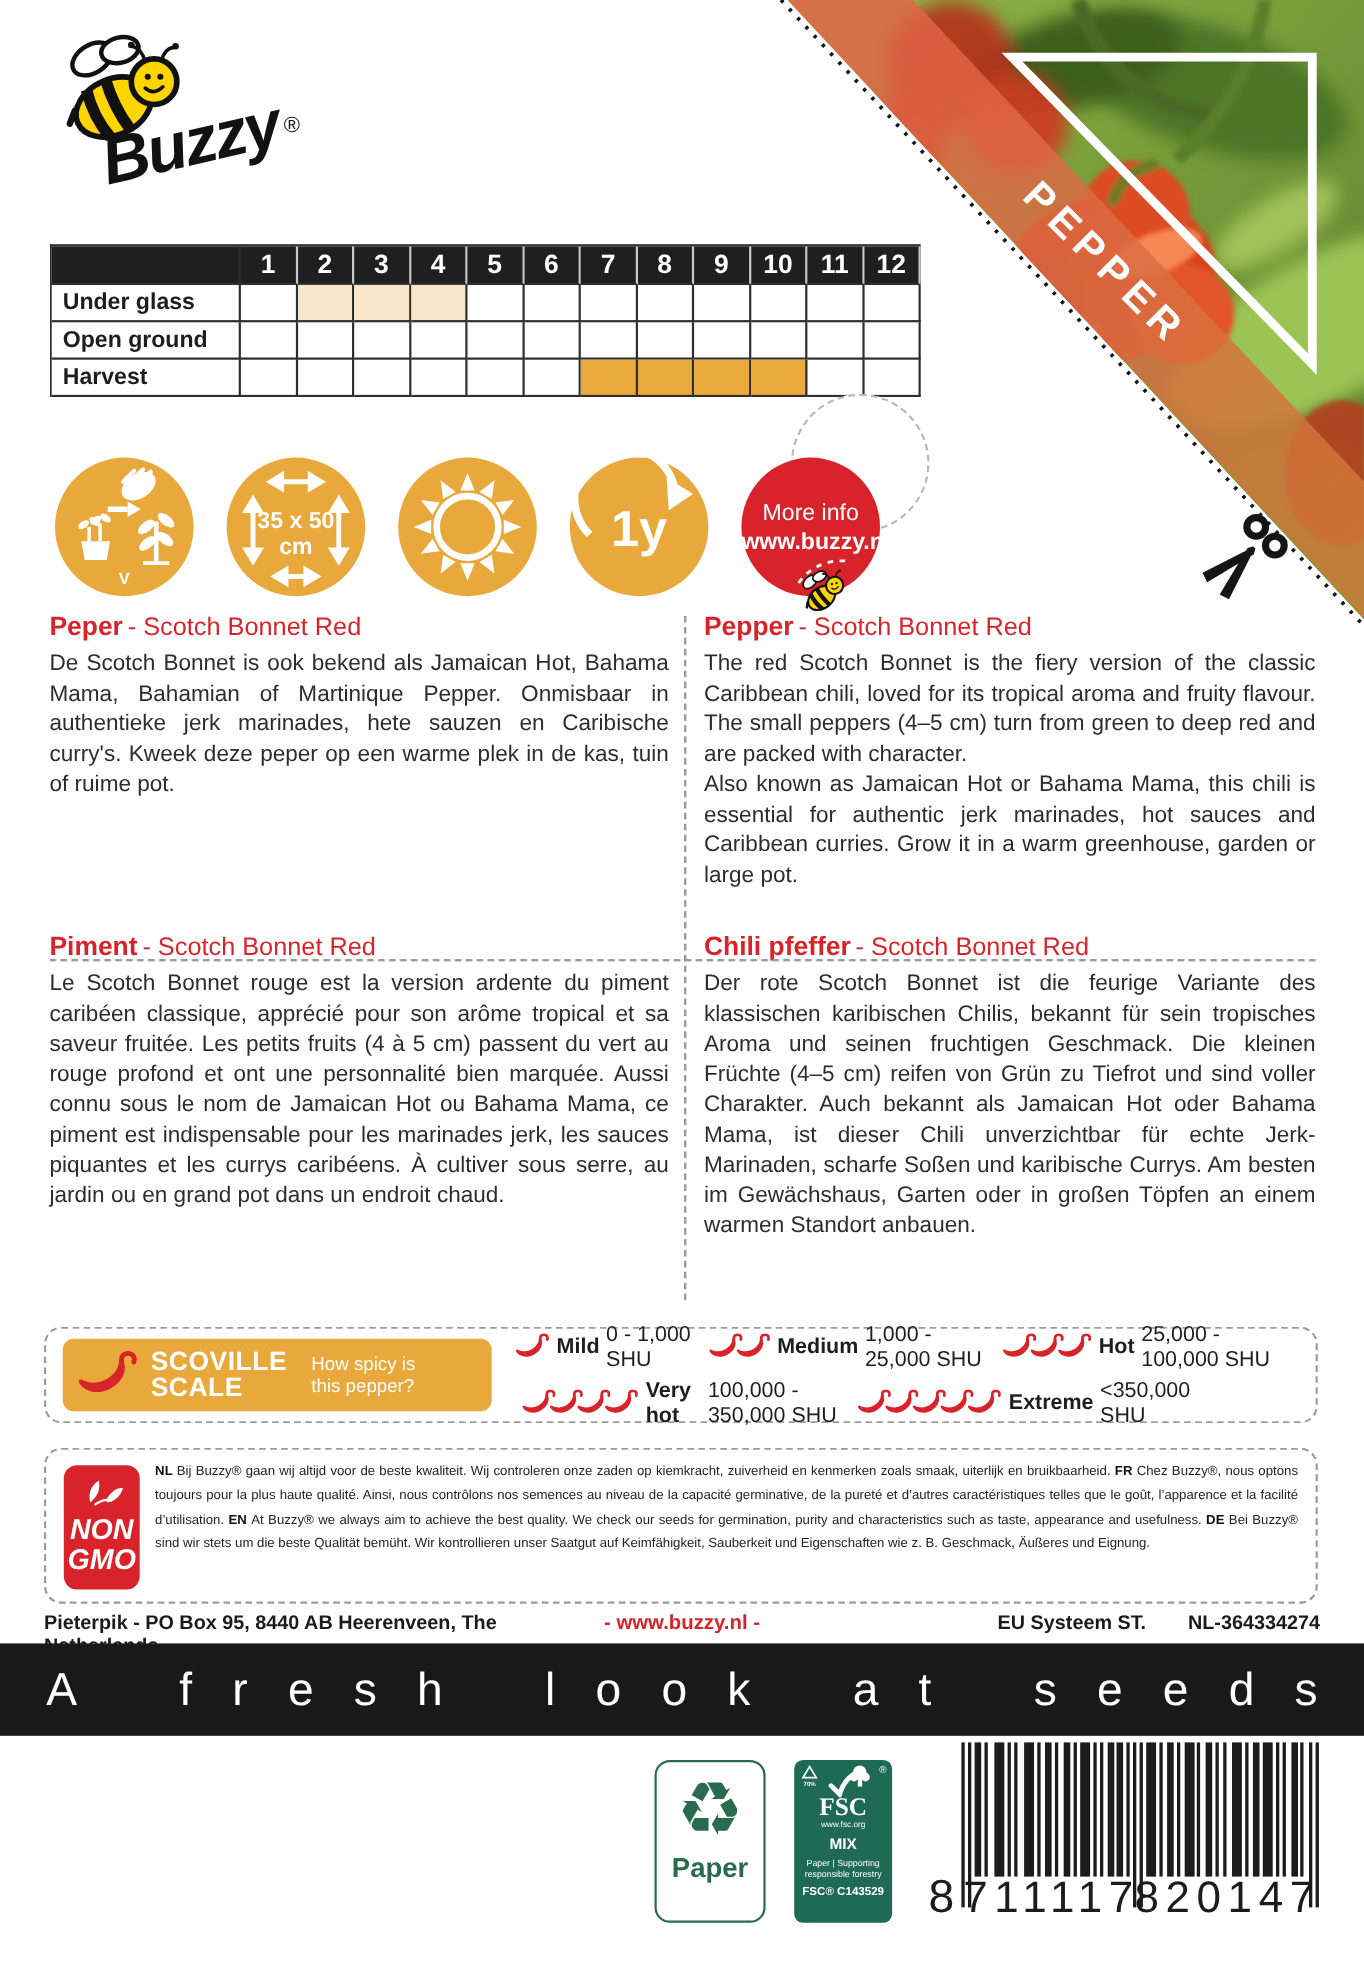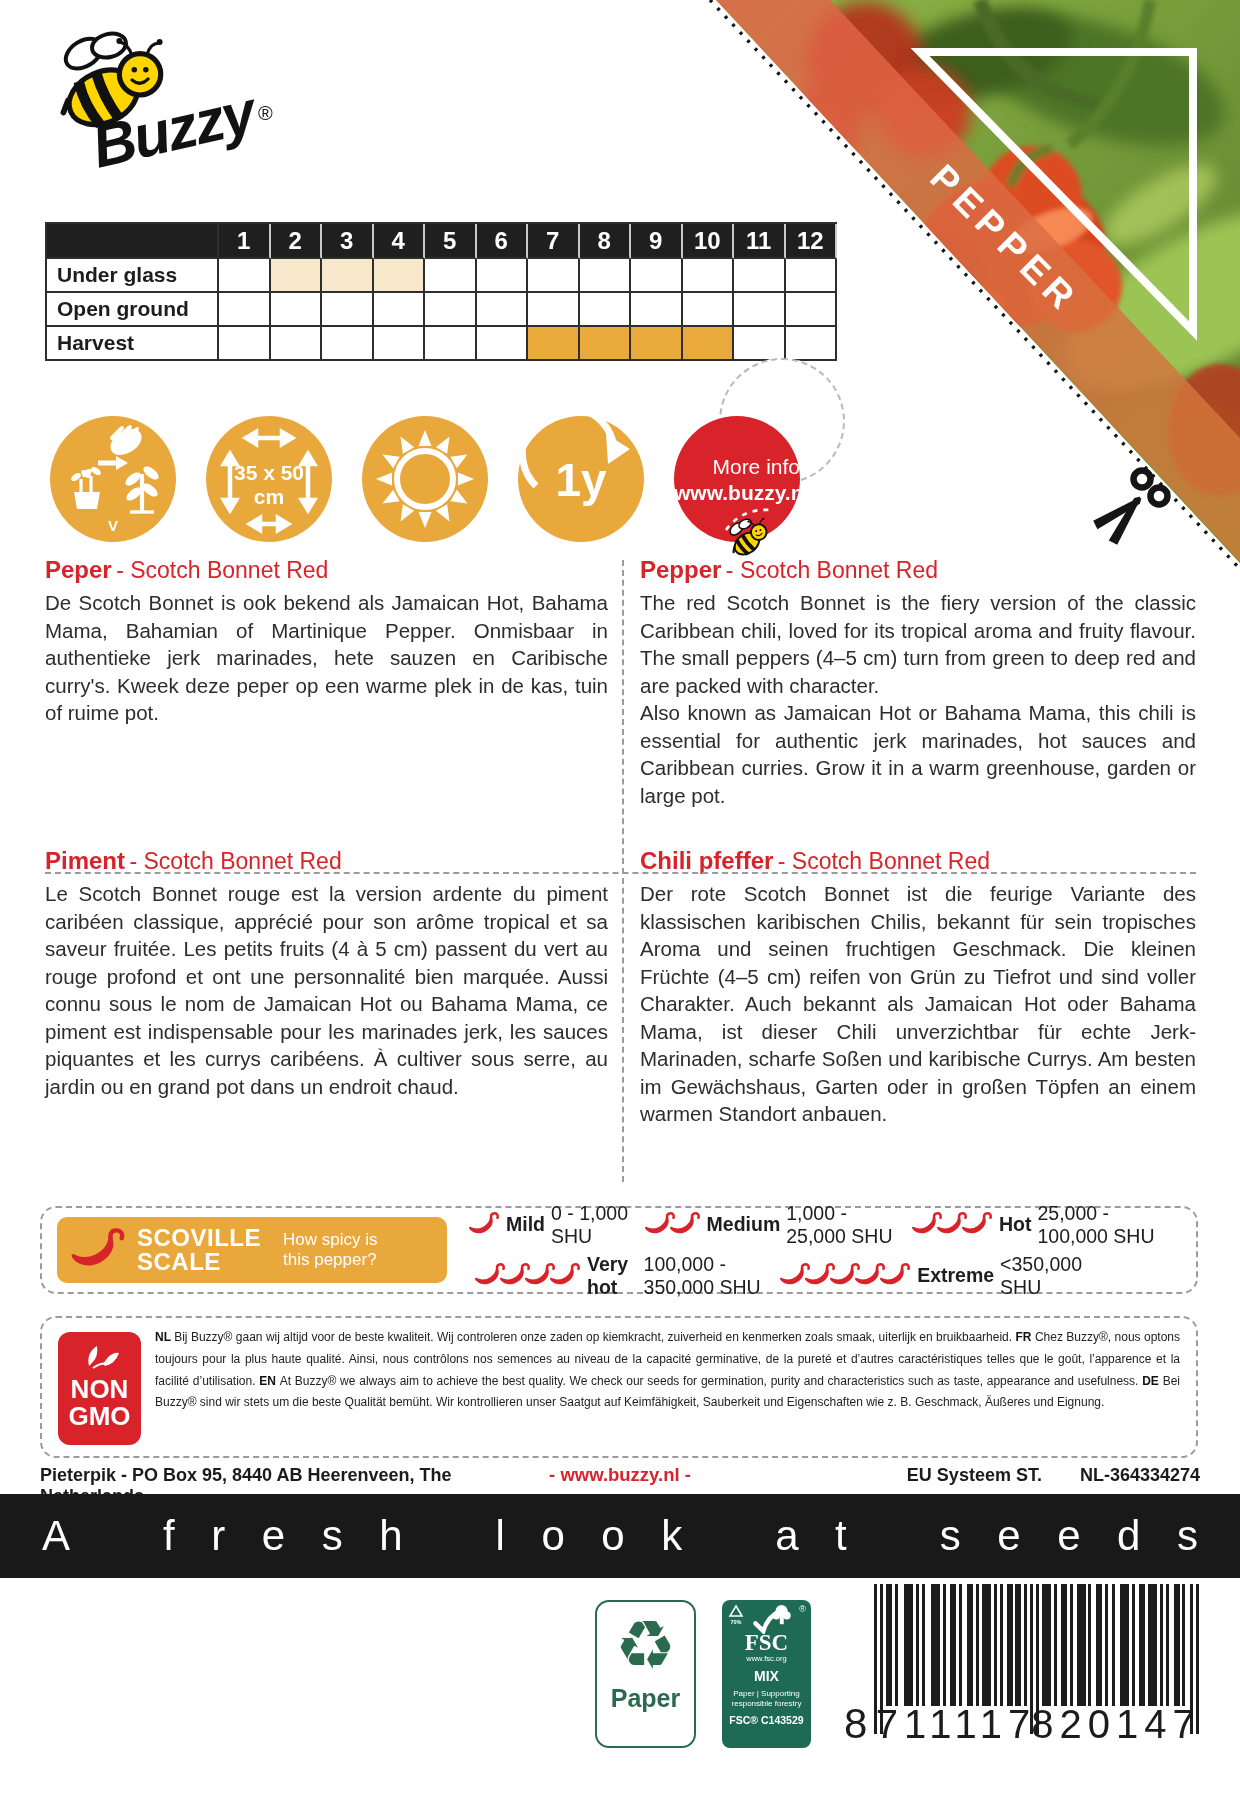--- a/index.html
+++ b/index.html
@@ -23,21 +23,21 @@
   .cal-head { background:#1f1f1f; color:#fff; font-weight:bold; font-size:24px; }
   .cal-head.cal-month { border-right-color:#c9c9c9; }
   .cal-label { justify-content:flex-start; padding-left:10px; font-weight:bold; font-size:21px; color:#1d1d1d; }
   
   .icon-circle { position:absolute; top:416px; width:126px; height:126px; border-radius:50%;
     background:#e9a83b; }
   .icon-circle svg { position:absolute; inset:0; }
   .more-ring { position:absolute; left:719px; top:358px; width:126px; height:126px;
     border-radius:50%; border:2.5px dashed #b9b9b9; background:#fff; }
   .more-info { background:#d8232a; color:#fff; text-align:center; }
-  .more-info .mi-t { position:relative; top:38px; line-height:1.25;text-align:right; }
+  .more-info .mi-t { position:relative; top:38px; line-height:1.25; }
   .mi-line1 { font-size:21px; }
   .mi-line2 { font-size:21px; font-weight:bold; }
   .mi-bee { position:absolute; left:722px; top:516px; width:52px; height:44px; transform:rotate(-12deg); }
   
   .descs { position:absolute; left:45px; top:556px; width:1151px; display:grid;
     grid-template-columns:563px 556px; column-gap:32px; row-gap:38px; }
   .desc-title { color:#d8232a; font-weight:bold; font-size:24px; }
   .desc-sub   { color:#d8232a; font-size:23px; }
   .desc-head  { margin-bottom:5px; }
   .desc-body p { font-size:20.5px; line-height:27.5px; text-align:justify; color:#2d2d2d; }
@@ -55,22 +55,22 @@
   .sc-row { display:flex; justify-content:space-between; align-items:center; }
   .sc-row.r2 { padding-right:100px; padding-left:6px; }
   .rating { display:flex; align-items:center; }
   .rating .chilis { display:flex; align-items:center; color:#d8232a; }
   .rating .chilis svg { margin-right:-9px; }
   .rating b { font-size:19.5px; margin:0 6px 0 14px; color:#1e1e1e; }
   .rating .range { font-size:19.5px; color:#1e1e1e; }
   
   .quality { position:absolute; left:40px; top:1316px; width:1158px; height:142px;
     border:2px dashed #9b9b9b; border-radius:16px; display:flex; }
-  .gmo-badge { flex:none; margin:14px 0 0 16px; width:83px; height:113px; background:#d8232a;
-    border-radius:12px; color:#fff; text-align:center; }
+  .gmo-badge { flex:none; margin:14px 0 0 16px; width:69px; height:113px; background:#d8232a;
+    border-radius:12px; color:#fff; text-align:center;font-style:italic; }
   .gmo-badge .gmo-txt { font-weight:bold; font-size:26px; line-height:1.05; margin-top:2px; }
   .gmo-badge svg { margin-top:10px; }
   .quality-text { font-size:12px; line-height:21.8px; text-align:justify; color:#222;
     padding:9px 16px 0 14px; }
   .quality-text b { color:#111; }
   
   .footer { position:absolute; left:40px; top:1464px; width:1160px; display:flex; align-items:baseline; }
   .f-left  { flex:1; font-size:18px; font-weight:600; color:#1b1b1b; }
   .f-mid   { font-size:18.5px; font-weight:bold; color:#d8232a; }
   .f-right { flex:1; display:flex; justify-content:flex-end; gap:38px; font-size:18px; font-weight:600; color:#1b1b1b; }

